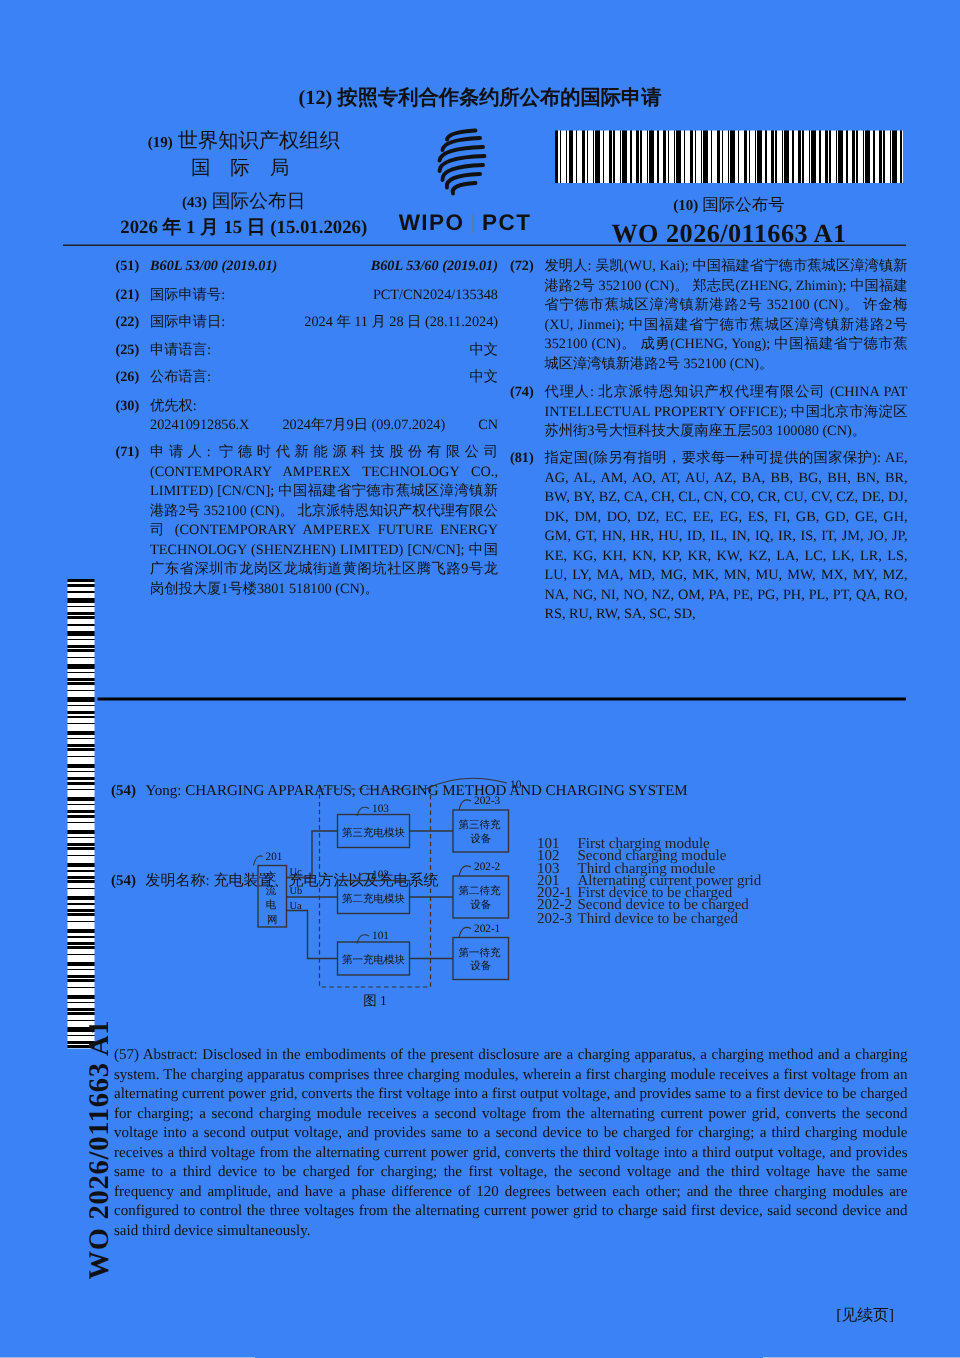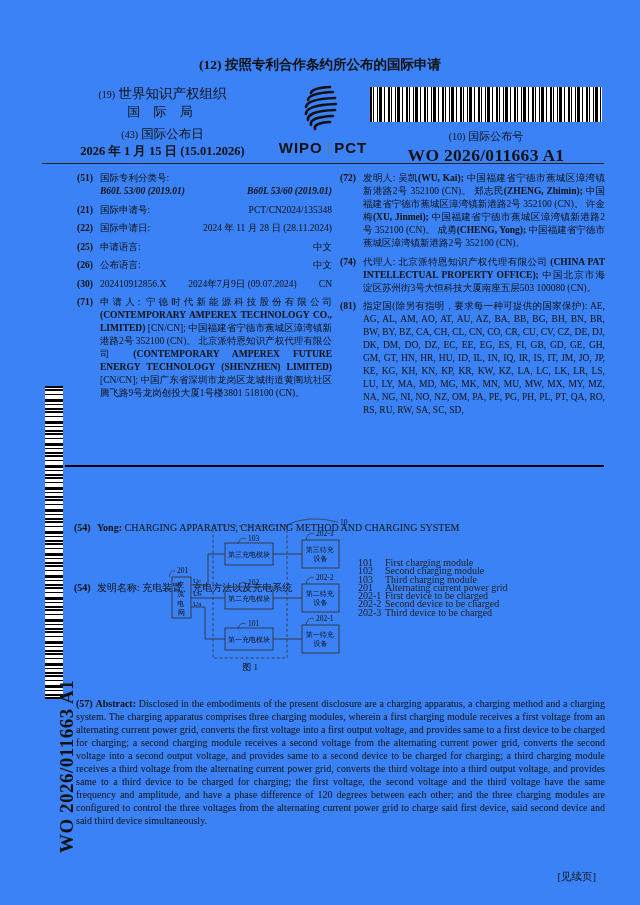--- a/index.html
+++ b/index.html
@@ -6,41 +6,41 @@
   .page{position:relative;width:640px;height:905px;margin:0 auto;background:#3b82f6;
         font-family:"Liberation Serif","DejaVu Serif",serif;color:#111;overflow:hidden;}
   
   .pub-type{position:absolute;top:56px;left:0;width:640px;text-align:center;
             font-weight:bold;font-size:13.5px;}
   .org-block{position:absolute;left:55px;top:86px;width:215px;text-align:center;line-height:1.25;}
   .org-line1{font-size:13.5px;}
   .org-line2{font-size:13px;letter-spacing:5px;margin-top:1px;}
   .org-line3{font-size:12.5px;margin-top:7px;}
   .org-line4{font-size:12.5px;font-weight:bold;margin-top:1px;}
-  .small-num{font-weight:normal;font-size:10px;}
-  .logo-block{position:absolute;left:273px;top:84px;width:100px;text-align:center;}
+  .small-num{font-weight:bold;font-size:10px;}
+  .logo-block{position:absolute;left:260px;top:84px;width:100px;text-align:center;}
   .logo-text{margin-top:1px;font-weight:bold;font-size:15px;letter-spacing:1px;
              font-family:"Liberation Sans",sans-serif;display:flex;align-items:center;justify-content:center;gap:5px;}
   .logo-sep{display:inline-block;width:1.5px;height:13px;background:#777;}
   .right-block{position:absolute;left:368px;top:87px;width:236px;text-align:center;}
   .barcode-h{height:35px;width:232px;margin:0 auto;background:
      repeating-linear-gradient(90deg,#000 0 2px,#fff 2px 3px,#000 3px 4px,#fff 4px 7px,
        #000 7px 8px,#fff 8px 9px,#000 9px 12px,#fff 12px 14px,#000 14px 15px,#fff 15px 18px);}
   .pubno-label{font-size:11px;margin-top:7px;}
   .pubno-value{font-size:17.5px;font-weight:bold;letter-spacing:0.3px;margin-top:1px;}
   .rule-thin{position:absolute;left:42px;top:163px;width:562px;border-top:1.5px solid #222;}
   .rule-thick{position:absolute;left:65px;top:465px;width:539px;border-top:2.5px solid #000;}
   
   .bib{position:absolute;font-size:9.5px;line-height:13px;}
   .col-left{left:100px;top:172px;width:232px;}
   .col-right{left:363px;top:172px;width:242px;}
   .entry{position:relative;margin-bottom:5.5px;text-align:justify;}
   .bnum{font-weight:bold;position:absolute;left:-23px;top:0;}
   .row{display:flex;justify-content:space-between;}
-  .b{font-weight:bold;}
+  .b{font-weight:normal;}
   .bi{font-weight:bold;font-style:italic;}
   
   .title-block{position:absolute;left:97px;top:474px;width:500px;font-size:10px;line-height:13px;}
   .title-line{position:relative;margin-bottom:7px;margin-top:47px;}
   .abstract{position:absolute;left:76px;top:697px;width:529px;font-size:10px;
             line-height:13px;text-align:justify;}
   .cont-note{position:absolute;right:44px;top:870px;font-size:10.5px;}
   
   .barcode-v{position:absolute;left:45px;top:386px;width:18px;height:313px;background:
      repeating-linear-gradient(180deg,#000 0 2px,#fff 2px 3px,#000 3px 5px,#fff 5px 8px,
@@ -104,21 +104,20 @@
       <span>国际公布号</span>
     </div>
     <div class="pubno-value">WO 2026/011663 A1</div>
   </div>
 
   <div class="rule-thin"></div>
 
   <div class="bib col-left">
     <div class="entry">
       <span class="bnum">(51)</span>
-      <div>国际专利分类号:</div>
       <div class="row">
         <span class="bi">B60L 53/00 (2019.01)</span>
         <span class="bi">B60L 53/60 (2019.01)</span>
       </div>
     </div>
     <div class="entry">
       <span class="bnum">(21)</span>
       <div class="row">
         <span>国际申请号:</span>
         <span>PCT/CN2024/135348</span>
@@ -140,20 +139,21 @@
     </div>
     <div class="entry">
       <span class="bnum">(26)</span>
       <div class="row">
         <span>公布语言:</span>
         <span>中文</span>
       </div>
     </div>
     <div class="entry">
       <span class="bnum">(30)</span>
+      <div>优先权:</div>
       <div class="row">
         <span>202410912856.X</span>
         <span>2024年7月9日 (09.07.2024)</span>
         <span>CN</span>
       </div>
     </div>
     <div class="entry">
       <span class="bnum">(71)</span>
       <span>申请人: </span><span>宁德时代新能源科技股份有限公司 </span><span class="b">(CONTEMPORARY AMPEREX TECHNOLOGY CO., LIMITED) </span><span>[CN/CN]; 中国福建省宁德市蕉城区漳湾镇新港路2号 352100 (CN)。 </span><span>北京派特恩知识产权代理有限公司 </span><span class="b">(CONTEMPORARY AMPEREX FUTURE ENERGY TECHNOLOGY (SHENZHEN) LIMITED) </span><span>[CN/CN]; 中国广东省深圳市龙岗区龙城街道黄阁坑社区腾飞路9号龙岗创投大厦1号楼3801 518100 (CN)。</span>
     </div>

